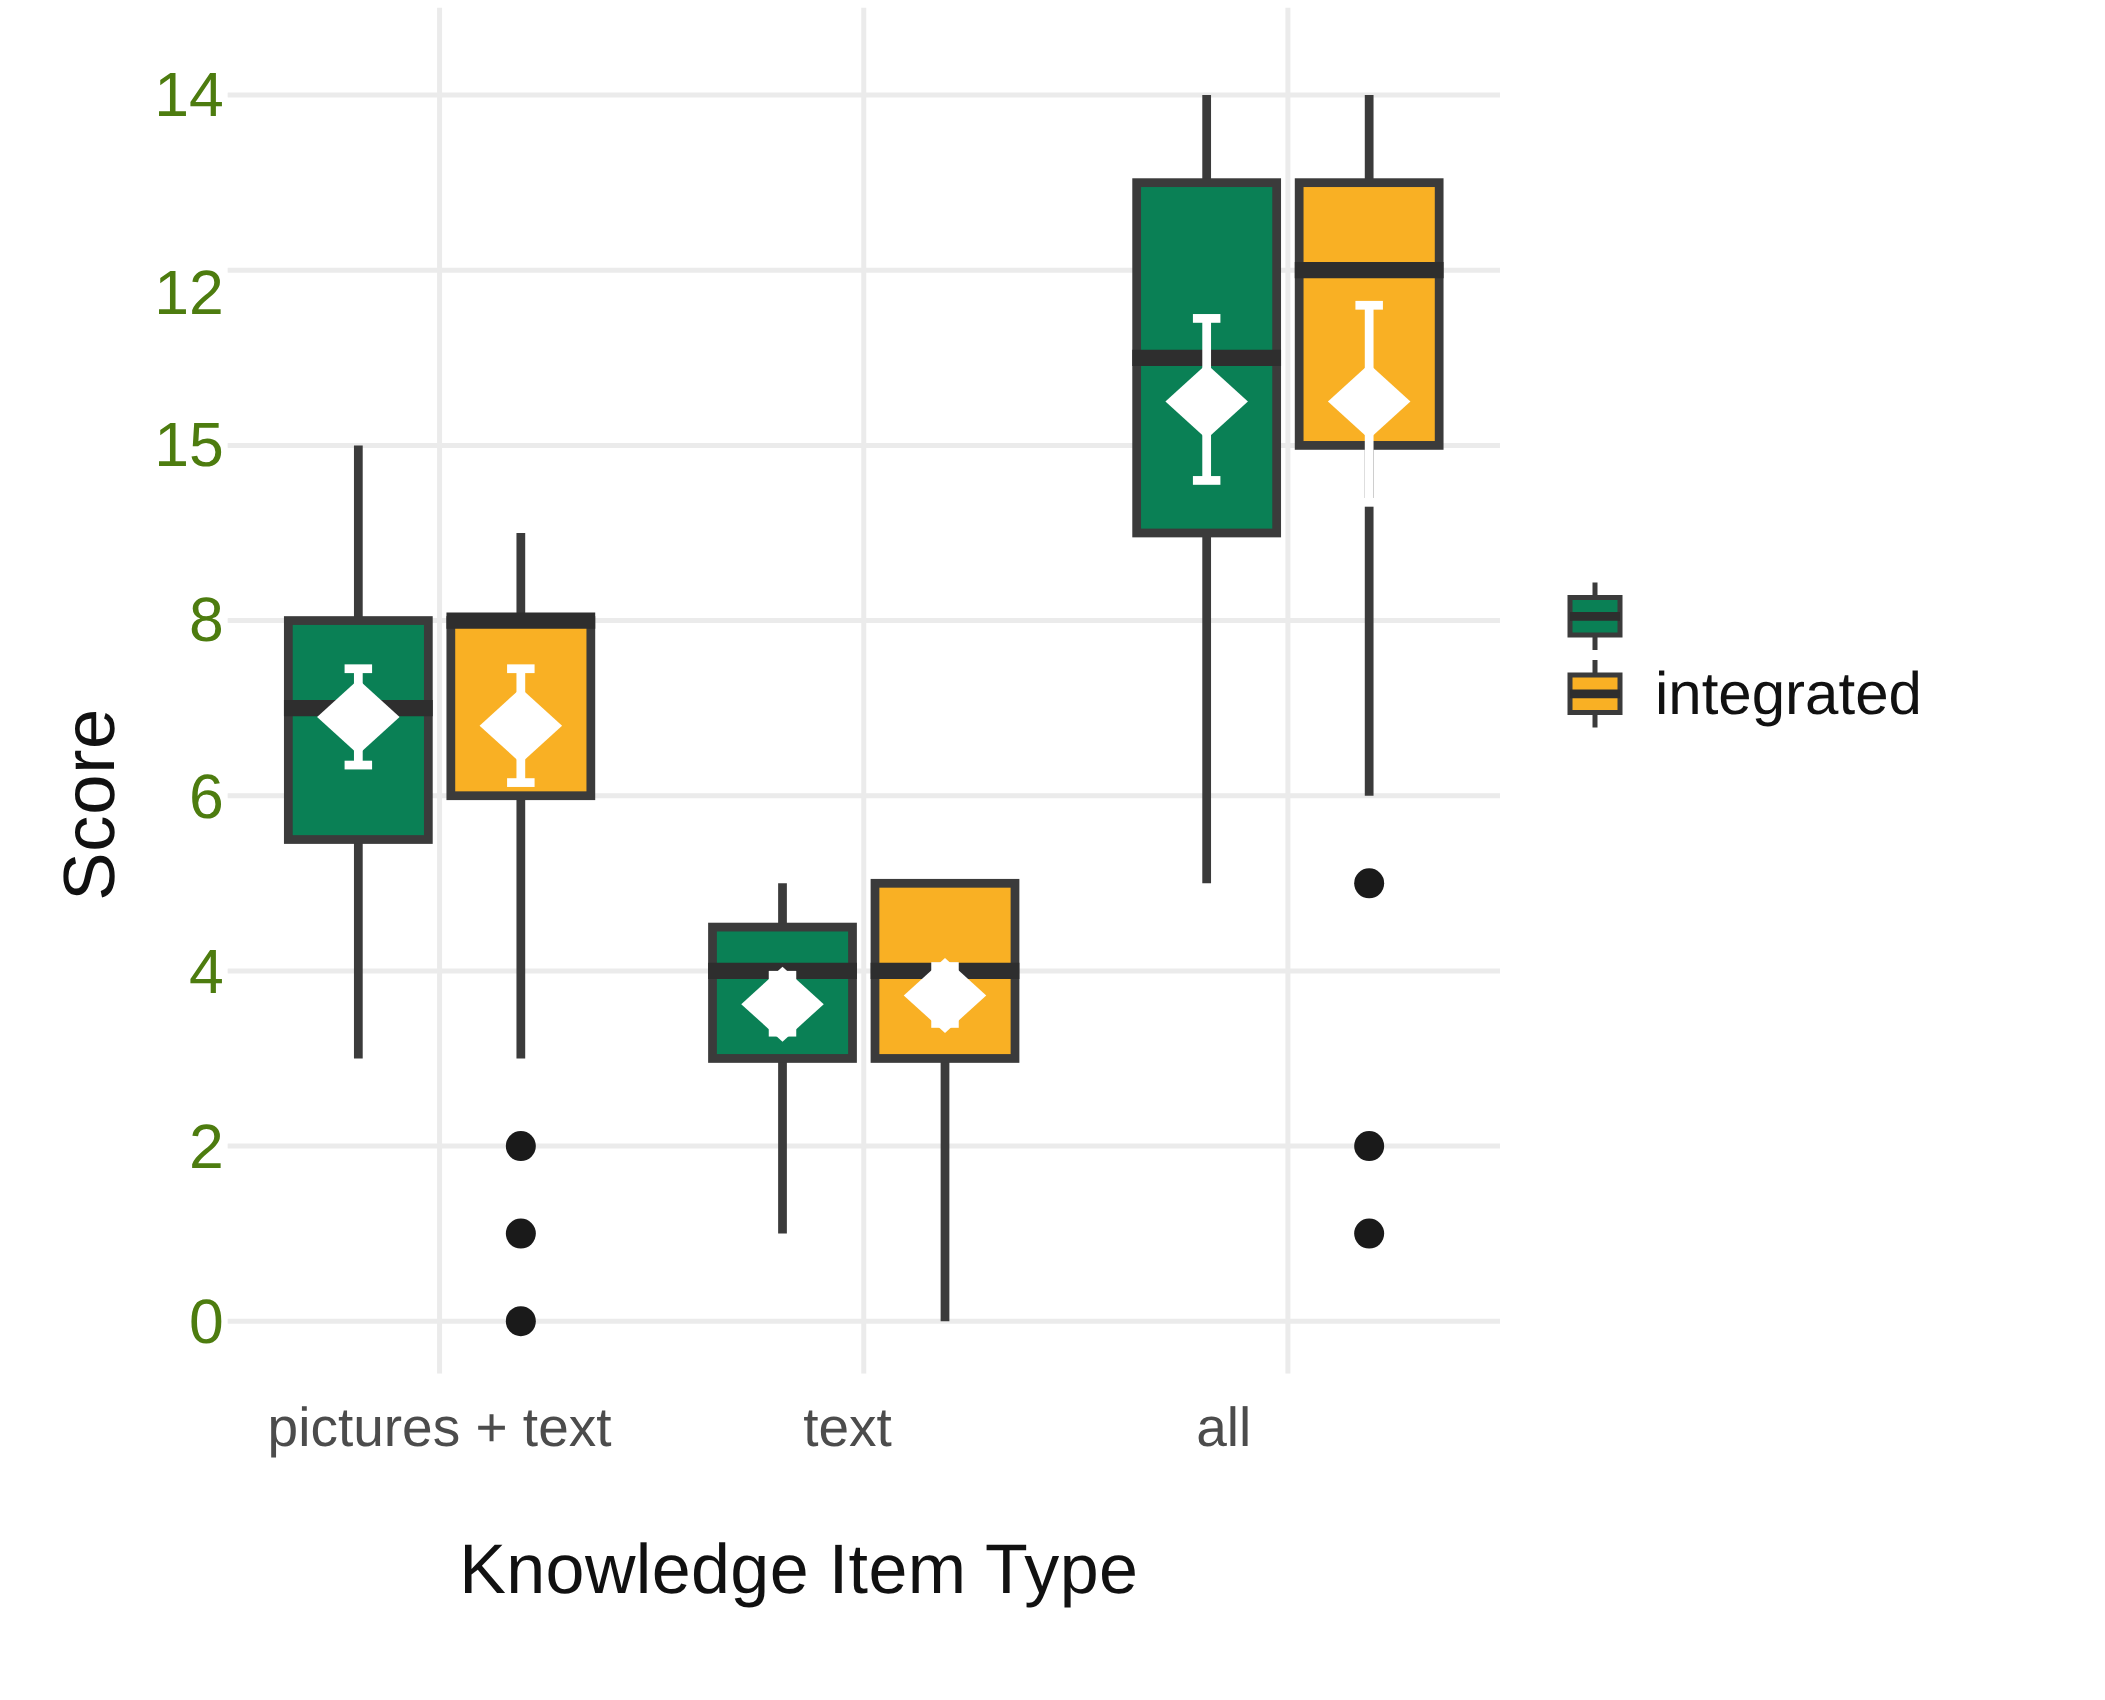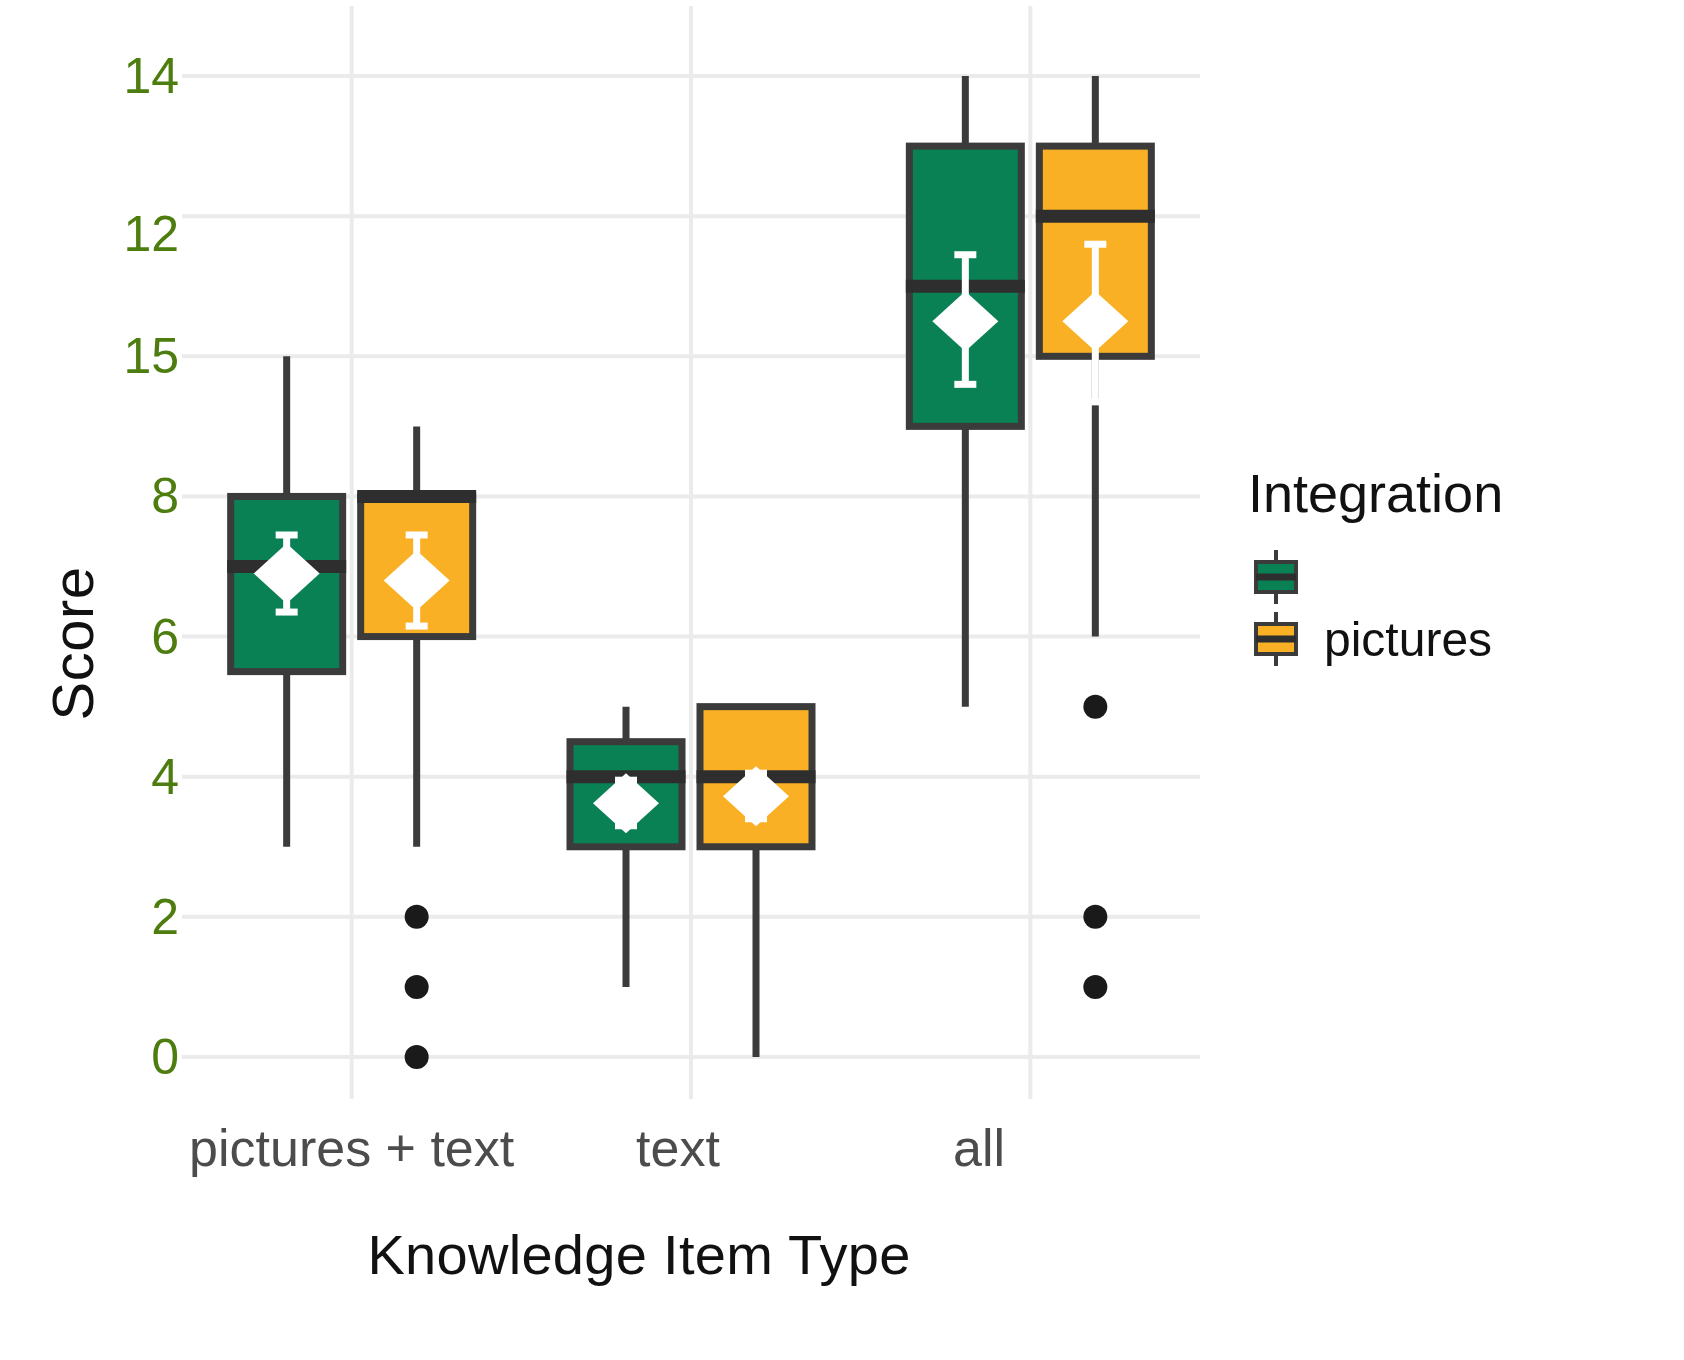--- a/index.html
+++ b/index.html
@@ -49,21 +49,21 @@
     text-align:right;
     font-size:50px;
     color:#4d7c0f;
     transform:translateY(-50%);
     white-space:nowrap;
   }
   
   .xtick{
     position:absolute;
     top:1118px;
-    font-size:52px;
+    font-size:44px;
     color:#4c4c4c;
     transform:translateX(-50%);
     white-space:nowrap;
   }
 
   
   #legend{
     position:absolute;
     left:1248px; top:462px;
     width:420px;
@@ -196,39 +196,38 @@
 
   <div id="xticks">
       <div class="xtick" style="left: 351.667px;">pictures + text</div>
       <div class="xtick" style="left: 678px;">text</div>
       <div class="xtick" style="left: 979px;">all</div>
     </div>
 
   <div class="x-axis-title"><span class="x-axis-title-inner">Knowledge Item Type</span></div>
 
   <div id="legend">
-    <div class="legend-title">Integration</div>
     <div id="legend-rows">
         <div class="legend-row">
           <div class="legend-key">
             <svg width="56" height="62" viewBox="0 0 56 62">
               <line x1="28" y1="4" x2="28" y2="16" stroke="#3b3b3b" stroke-width="4"></line>
               <line x1="28" y1="46" x2="28" y2="58" stroke="#3b3b3b" stroke-width="4"></line>
               <rect x="8" y="16" width="40" height="30" fill="#0a8055" stroke="#3b3b3b" stroke-width="4"></rect>
               <line x1="8" y1="31" x2="48" y2="31" stroke="#2e2e2e" stroke-width="7"></line>
             </svg>
           </div>
         </div>
         <div class="legend-row">
           <div class="legend-key">
             <svg width="56" height="62" viewBox="0 0 56 62">
               <line x1="28" y1="4" x2="28" y2="16" stroke="#3b3b3b" stroke-width="4"></line>
               <line x1="28" y1="46" x2="28" y2="58" stroke="#3b3b3b" stroke-width="4"></line>
               <rect x="8" y="16" width="40" height="30" fill="#f9b024" stroke="#3b3b3b" stroke-width="4"></rect>
               <line x1="8" y1="31" x2="48" y2="31" stroke="#2e2e2e" stroke-width="7"></line>
             </svg>
           </div>
-          <div class="legend-label">pictures</div>
+          <div class="legend-label">integrated</div>
         </div>
       </div>
   </div>
 
 </div>
 
 </body></html>

